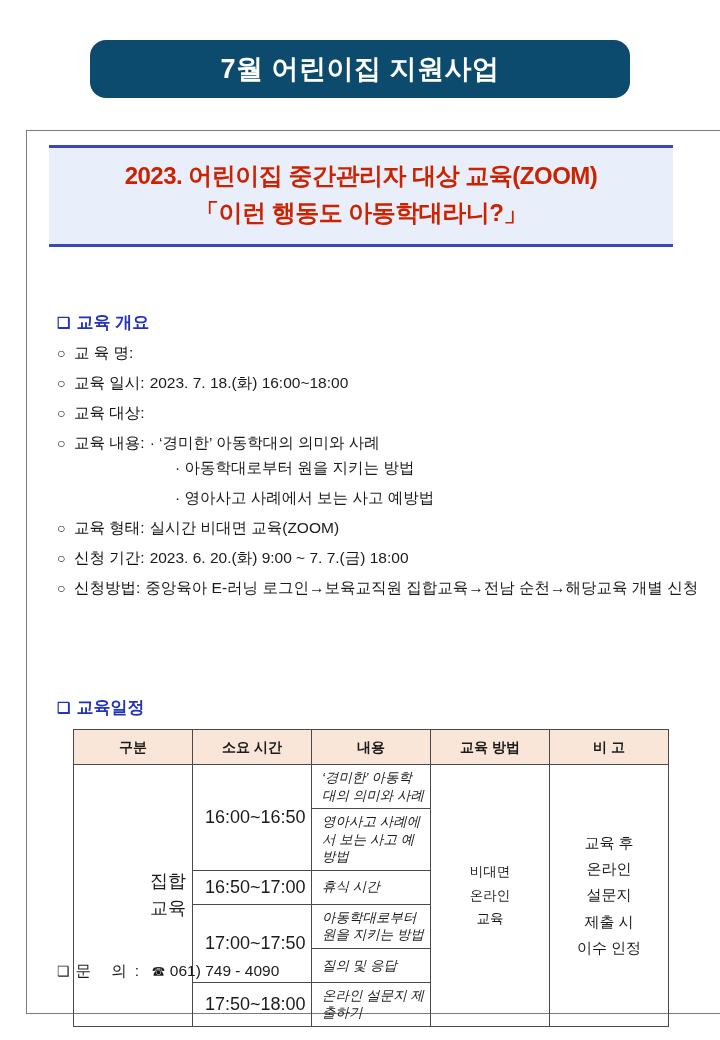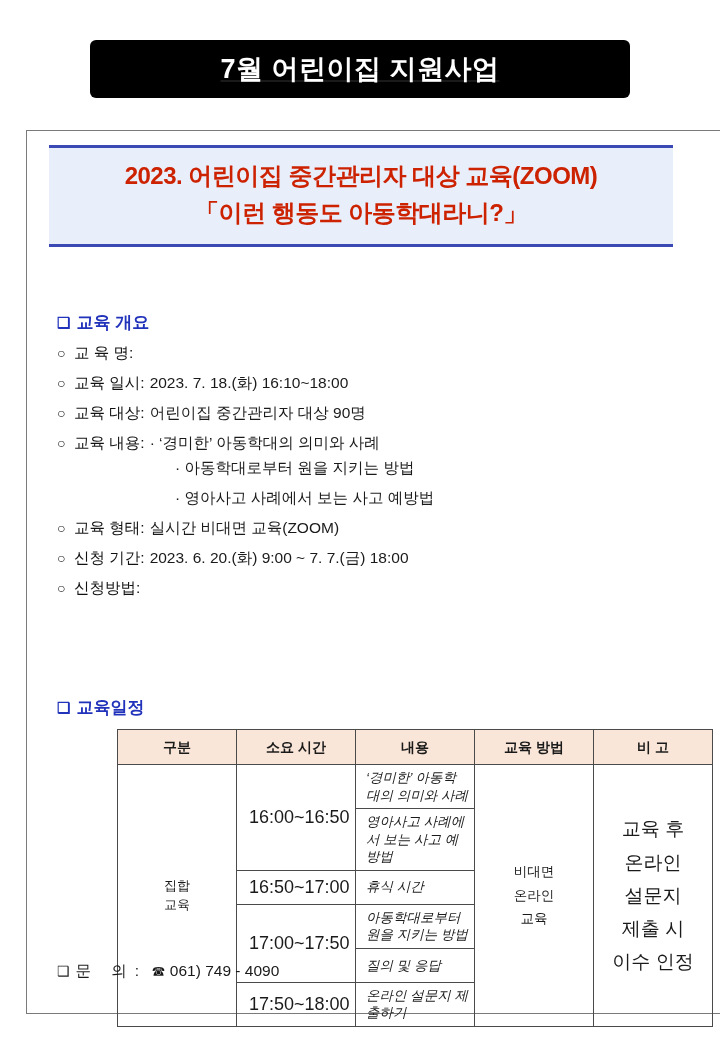--- a/index.html
+++ b/index.html
@@ -26,26 +26,25 @@
   .banner-wrap {
     position: absolute;
     top: 40px;
     left: 90px;
     width: 540px;
     height: 58px;
   }
   .banner {
     width: 100%;
     height: 100%;
-    background: #000000;
-    border-radius: 6px;
+    background: #0c4a6e;
+    border-radius: 16px;
     display: flex;
     align-items: center;
     justify-content: center;
-    text-decoration: underline;
   }
   .banner-title {
     color: #ffffff;
     font-size: 27px;
     font-weight: bold;
     letter-spacing: 0.5px;
   }
 
   
   .card {
@@ -146,21 +145,20 @@
 
   
   .sched {
     position: absolute;
     top: 598px;
     left: 46px;
     width: 596px;
     border-collapse: collapse;
     font-size: 13.5px;
     table-layout: fixed;
-    margin-left: 44px;
   }
   .sched th, .sched td {
     border: 1px solid #4a4a4a;
     padding: 4px 6px;
     text-align: center;
     vertical-align: middle;
     color: #1a1a1a;
     line-height: 1.3;
   }
   .sched thead th {
@@ -169,23 +167,23 @@
     height: 26px;
     font-size: 14px;
   }
   .sched td.content-cell {
     text-align: left;
     padding-left: 10px;
     height: 25px;
     font-style: italic;
   }
   .sched td.time-cell { width: 96px; font-size: 18px; padding-left: 12px; }
-  .sched td.kind-cell { width: 58px; font-size: 13px; line-height: 1.5; }
+  .sched td.kind-cell { width: 58px; font-size: 18px; line-height: 1.5; text-align: right; }
   .sched td.method-cell { width: 92px; font-size: 13.5px; line-height: 1.75; }
-  .sched td.note-cell { width: 98px; font-size: 19px; line-height: 1.75; }
+  .sched td.note-cell { width: 98px; font-size: 15px; line-height: 1.75; }
 
   
   .contact {
     position: absolute;
     top: 830px;
     left: 30px;
     font-size: 15.5px;
     color: #1a1a1a;
     white-space: nowrap;
   }
@@ -218,27 +216,26 @@
     <div class="bullets">
 
       <div class="brow">
         <span class="bmark">○</span>
         <span class="blabel">교 육 명:</span>
       </div>
 
       <div class="brow">
         <span class="bmark">○</span>
         <span class="blabel">교육 일시:</span>
-        <span class="bvalue">2023. 7. 18.(화) 16:10~18:00</span>
+        <span class="bvalue">2023. 7. 18.(화) 16:00~18:00</span>
       </div>
 
       <div class="brow">
         <span class="bmark">○</span>
         <span class="blabel">교육 대상:</span>
-        <span class="bvalue">어린이집 중간관리자 대상 90명</span>
       </div>
 
       <div class="brow row-tight">
         <span class="bmark">○</span>
         <span class="blabel">교육 내용:</span>
         <span class="bvalue">· ‘경미한’ 아동학대의 의미와 사례</span>
       </div>
       <div class="bsub">· 아동학대로부터 원을 지키는 방법</div>
       <div class="bsub">· 영아사고 사례에서 보는 사고 예방법</div>
 
@@ -250,20 +247,21 @@
 
       <div class="brow">
         <span class="bmark">○</span>
         <span class="blabel">신청 기간:</span>
         <span class="bvalue">2023. 6. 20.(화) 9:00 ~ 7. 7.(금) 18:00</span>
       </div>
 
       <div class="brow">
         <span class="bmark">○</span>
         <span class="blabel">신청방법:</span>
+        <span class="bvalue">중앙육아 E-러닝 로그인→보육교직원 집합교육→전남 순천→해당교육 개별 신청</span>
       </div>
 
     </div>
 
     <div class="section-head" id="sec-schedule">
       <span class="sq">❑</span><span>교육일정</span>
     </div>
 
     <table class="sched">
       <thead>

